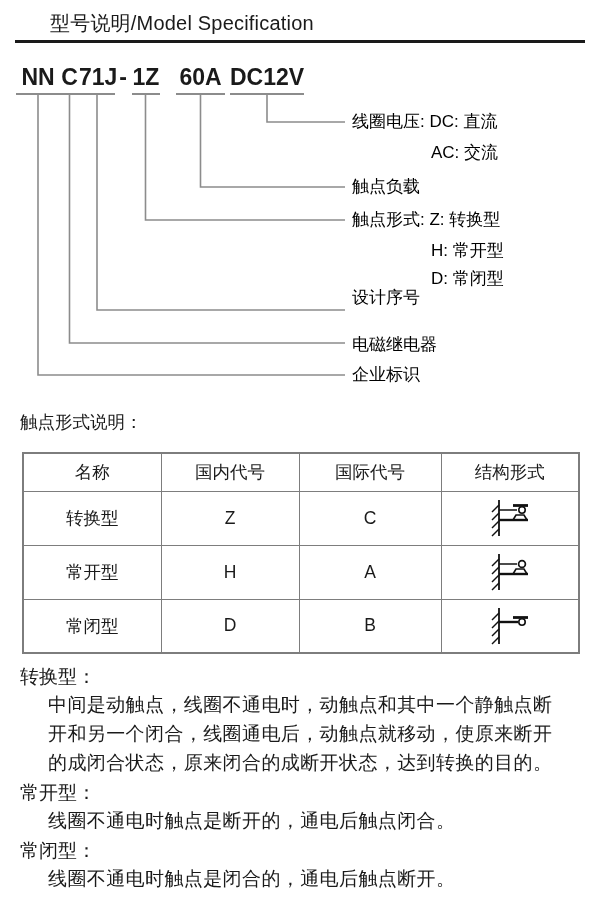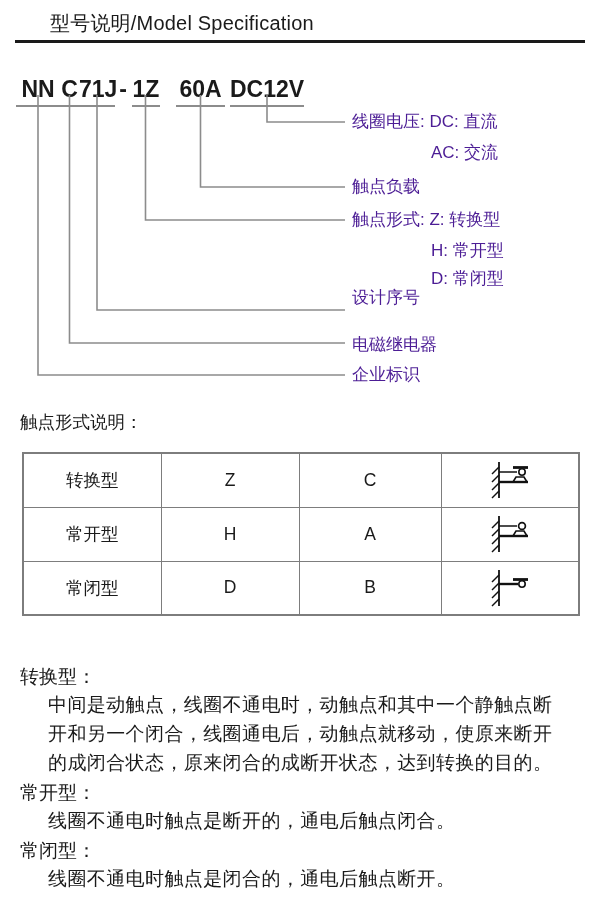--- a/index.html
+++ b/index.html
@@ -8,33 +8,33 @@
     position:relative; width:600px; height:922px; background:#ffffff;
     font-family:"Liberation Sans","DejaVu Sans",sans-serif; color:#1a1a1a;
     overflow:hidden;
   }
   
   .title { position:absolute; left:15px; top:10px; font-size:20px; font-weight:normal; letter-spacing:0.2px;margin-left:35px; }
   .title-rule { position:absolute; left:15px; top:40px; width:570px; height:3px; background:#1a1a1a; }
 
   
   .seg { position:absolute; top:64px; height:31px; font-size:23px; font-weight:bold;
-         text-align:center; line-height:26px; border-bottom:2px solid #8c8c8c;margin-top:12px; }
+         text-align:center; line-height:26px; border-bottom:2px solid #8c8c8c; }
   .seg.nounder { border-bottom:none; }
   .seg-nn    { left:16px;  width:44px; }
   .seg-c     { left:60px;  width:19px; }
   .seg-71j   { left:79px;  width:36px; }
   .seg-dash  { left:114px; width:18px; }
   .seg-1z    { left:132px; width:28px; }
   .seg-60a   { left:176px; width:49px; }
   .seg-dc12v { left:230px; width:74px; }
 
   .connectors { position:absolute; left:0; top:95px; }
 
-  .dlabel { position:absolute; font-size:17px; line-height:20px; white-space:nowrap; color:#4c1d95; }
+  .dlabel { position:absolute; font-size:17px; line-height:20px; white-space:nowrap; color:#000000; }
   .dl-0 { left:352px; top:112px; }
   .dl-1 { left:431px; top:143px; }
   .dl-2 { left:352px; top:177px; }
   .dl-3 { left:352px; top:210px; }
   .dl-4 { left:431px; top:241px; }
   .dl-5 { left:431px; top:269px; }
   .dl-6 { left:352px; top:288px; }
   .dl-7 { left:352px; top:335px; }
   .dl-8 { left:352px; top:365px; }
 
@@ -97,20 +97,26 @@
   <div class="tbl-caption">触点形式说明：</div>
 
   <table class="contact">
     <colgroup>
       <col class="col-name">
         <col class="col-dom">
         <col class="col-intl">
         <col class="col-sym">
     </colgroup>
     <tbody>
+        <tr>
+      <th>名称</th>
+      <th>国内代号</th>
+      <th>国际代号</th>
+      <th>结构形式</th>
+    </tr>
     <tr>
       <td>转换型</td>
       <td>Z</td>
       <td>C</td>
       <td>
         <svg class="sym-svg" width="50" height="42" viewBox="0 0 50 42">
           <g fill="none" stroke="#111111">
             <line x1="14" y1="3" x2="14" y2="39" stroke-width="1.8"></line>
             <line x1="14" y1="8" x2="7" y2="15" stroke-width="1.4"></line>
             <line x1="14" y1="16" x2="7" y2="23" stroke-width="1.4"></line>

